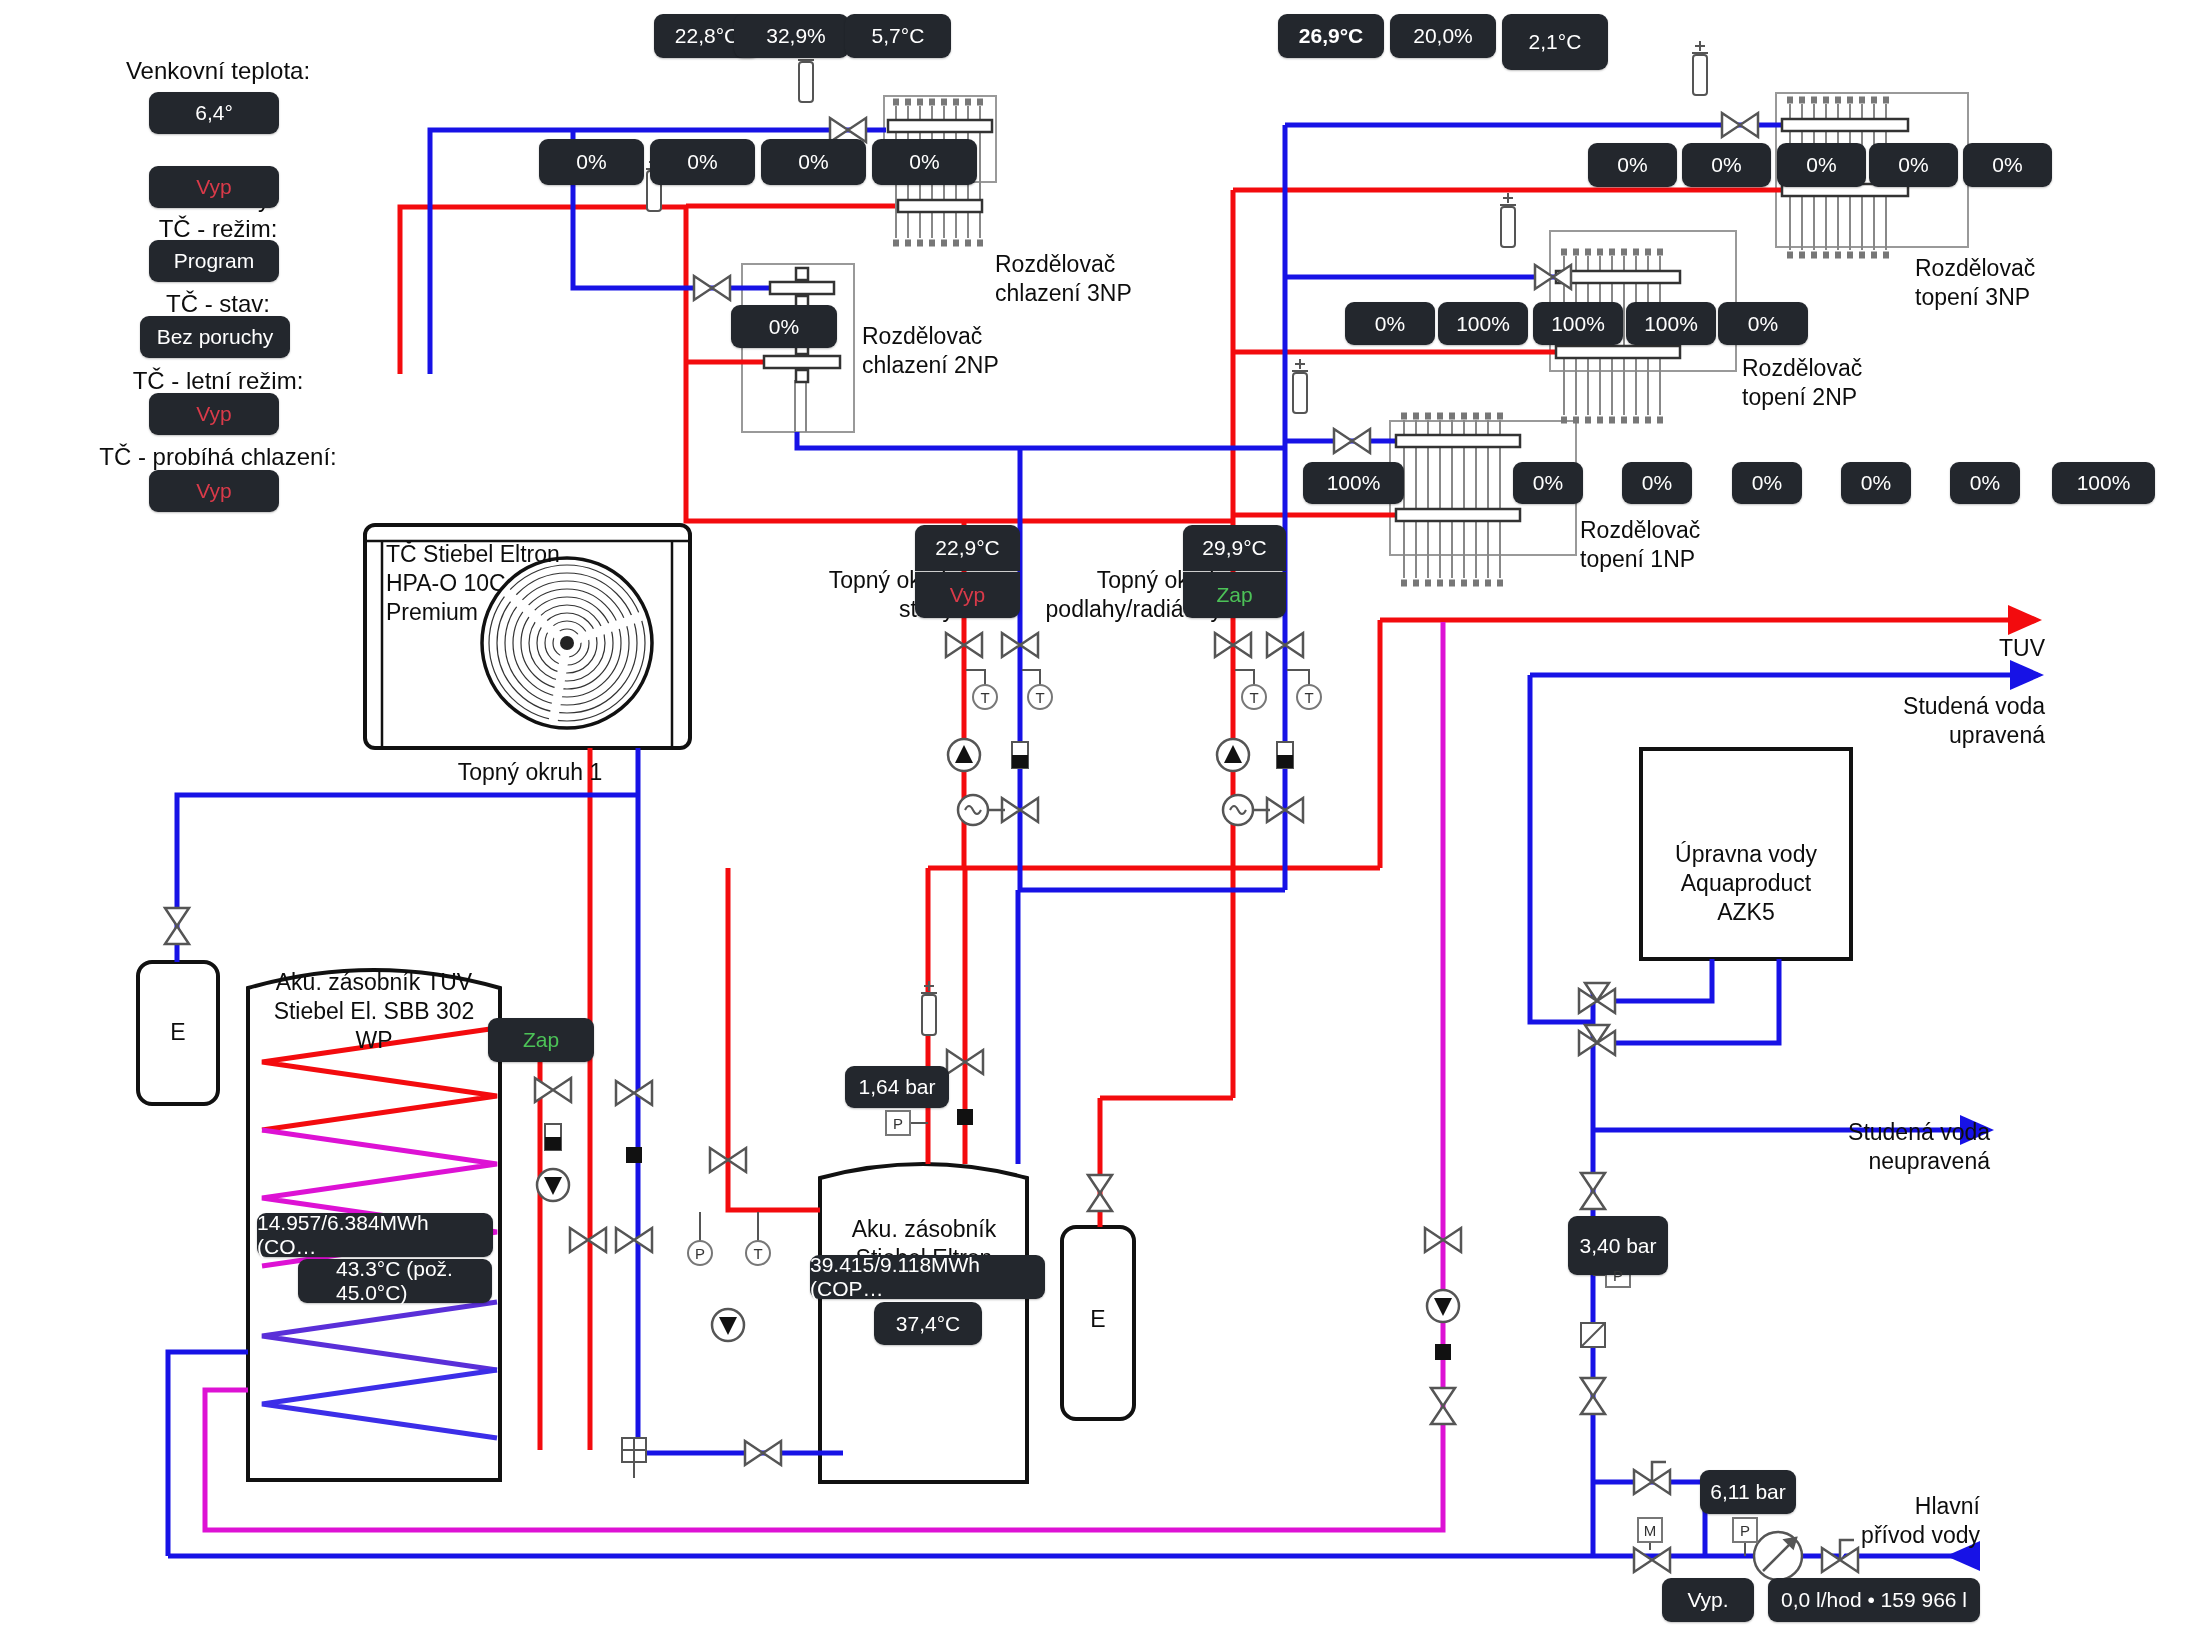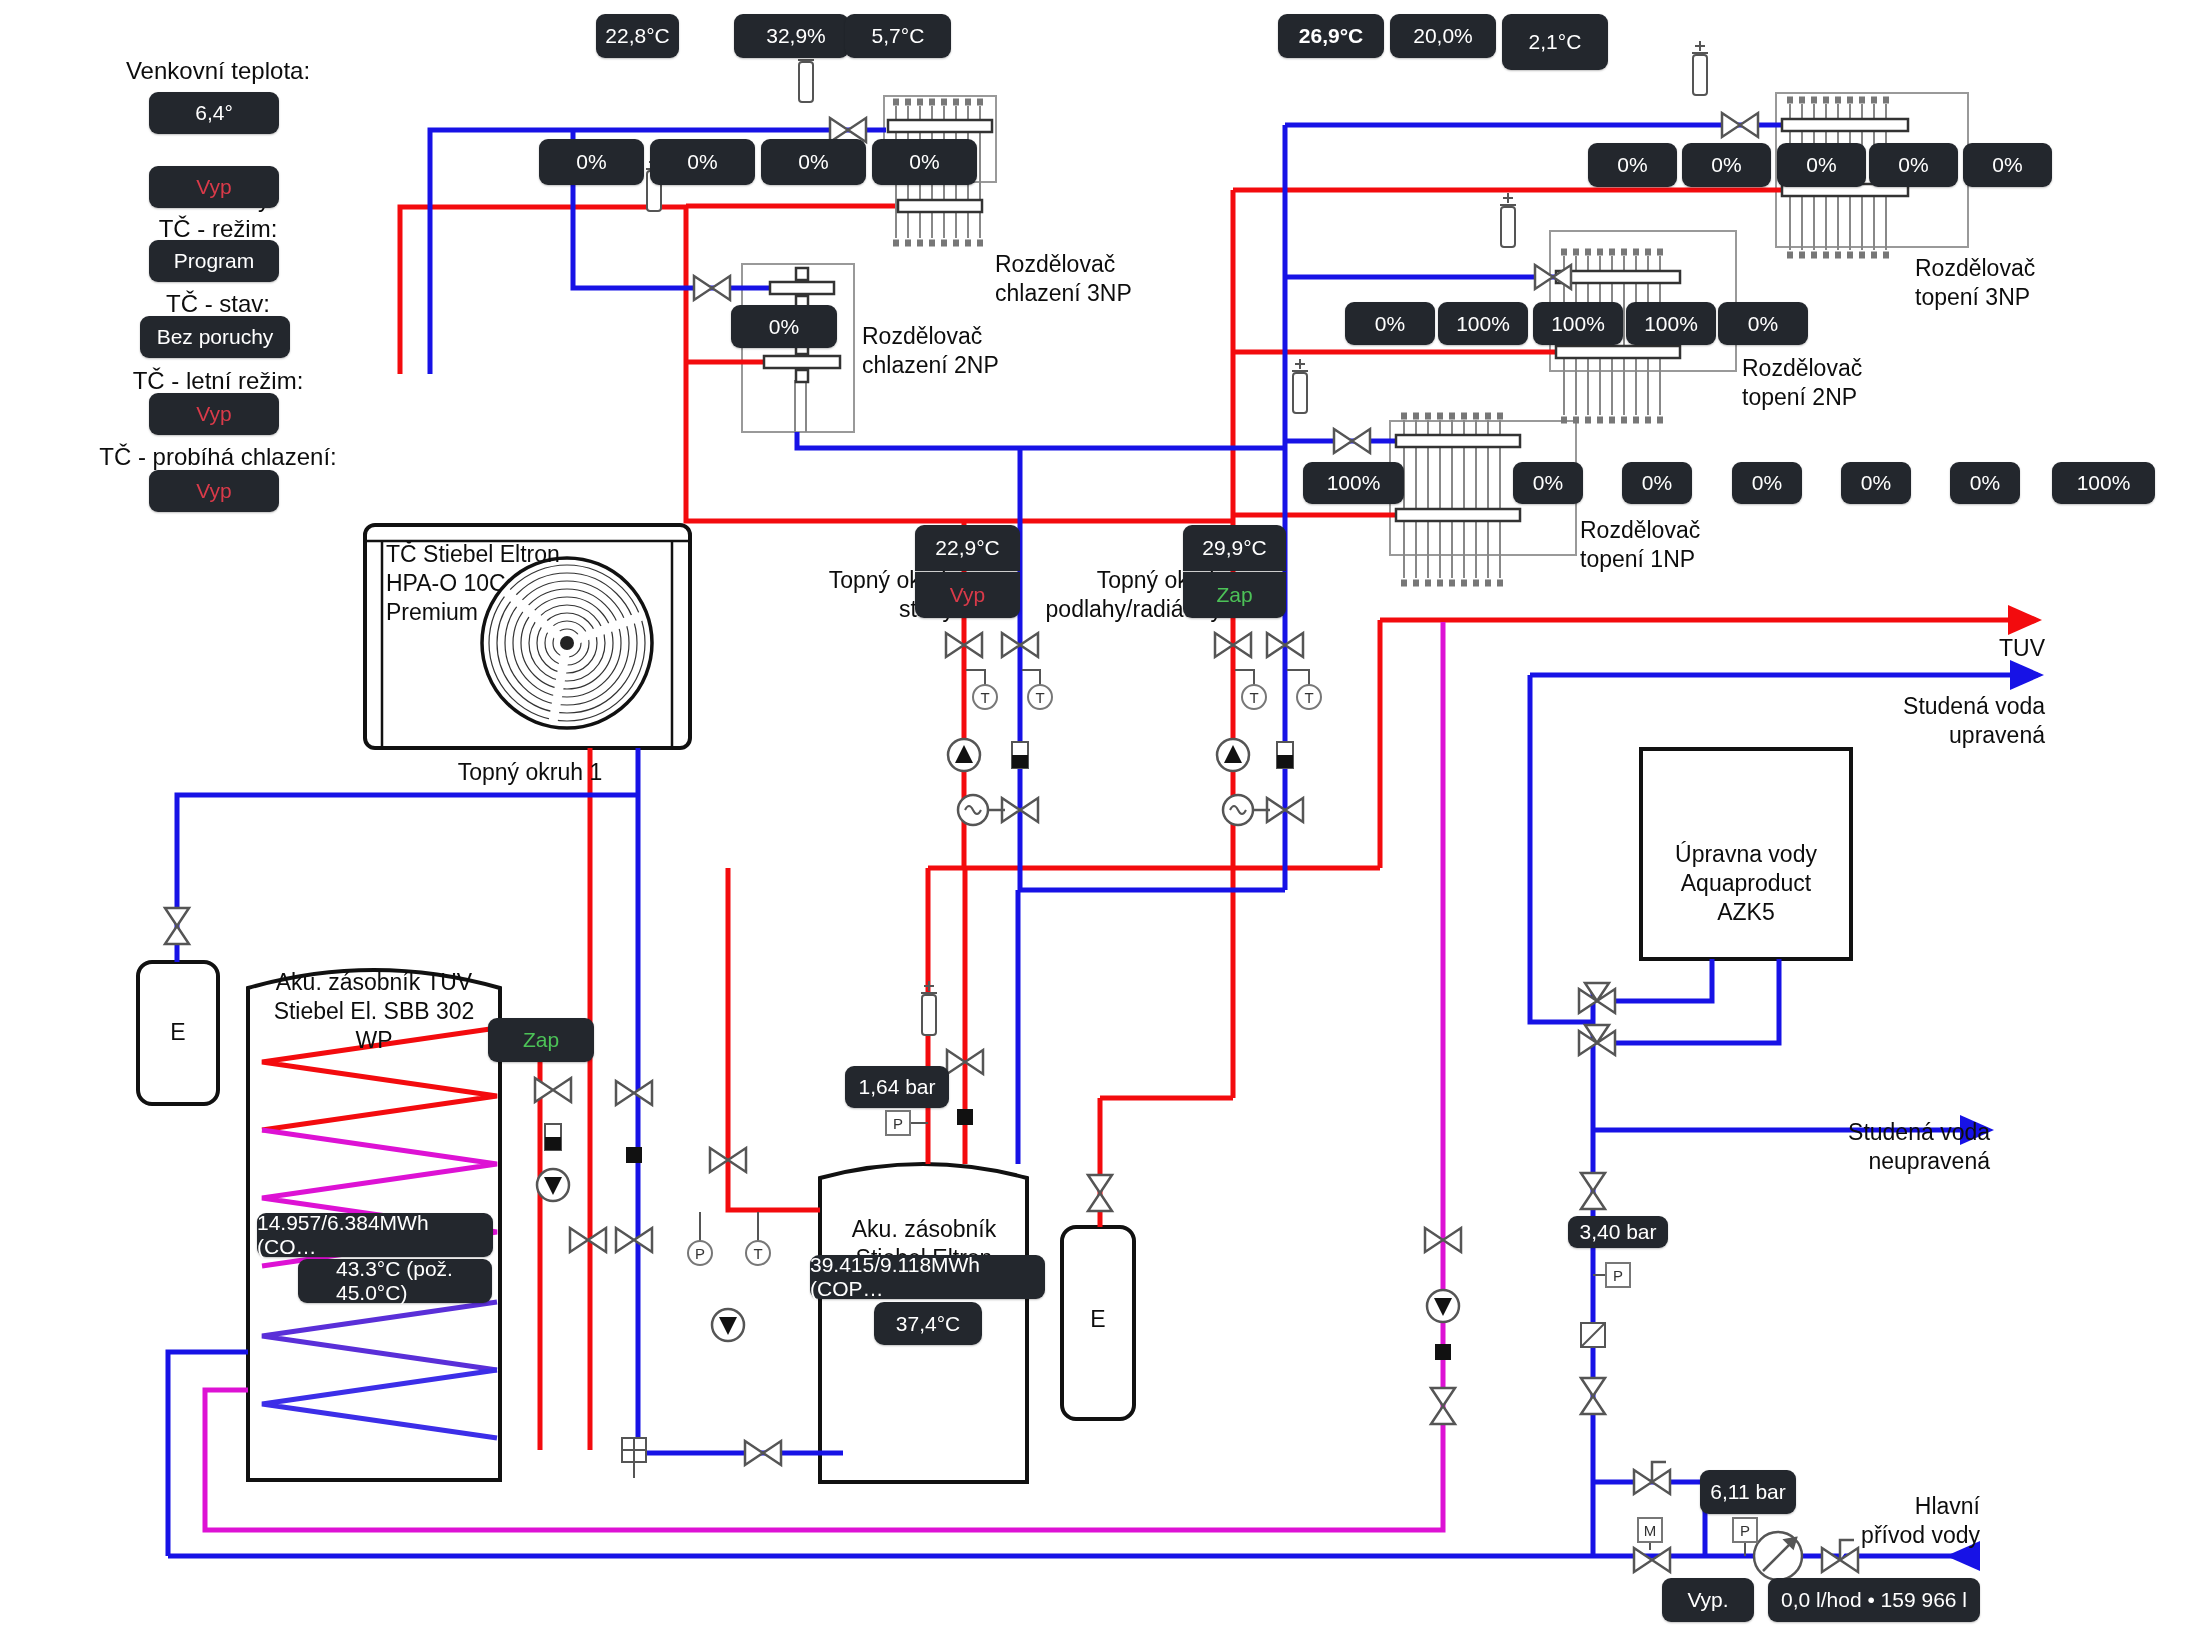--- a/index.html
+++ b/index.html
@@ -294,21 +294,21 @@
 <div class="badge off" style="left:149px;top:166px;width:130px;height:42px;">Vyp</div>
 <div class="lbl big ctr" style="left:58px;top:214px;width:320px;">TČ - režim:</div>
 <div class="badge" style="left:149px;top:240px;width:130px;height:42px;">Program</div>
 <div class="lbl big ctr" style="left:58px;top:289px;width:320px;">TČ - stav:</div>
 <div class="badge" style="left:140px;top:316px;width:150px;height:42px;">Bez poruchy</div>
 <div class="lbl big ctr" style="left:58px;top:366px;width:320px;">TČ - letní režim:</div>
 <div class="badge off" style="left:149px;top:393px;width:130px;height:42px;">Vyp</div>
 <div class="lbl big ctr" style="left:58px;top:442px;width:320px;">TČ - probíhá chlazení:</div>
 <div class="badge off" style="left:149px;top:470px;width:130px;height:42px;">Vyp</div>
 
-<div class="badge" style="left:596px;top:14px;width:83px;height:44px;">22,8°C</div>
+<div class="badge" style="left:654px;top:14px;width:106px;height:44px;">22,8°C</div>
 <div class="badge" style="left:734px;top:14px;width:106px;height:44px;padding-left:9px;">32,9%</div>
 <div class="badge" style="left:845px;top:14px;width:106px;height:44px;">5,7°C</div>
 
 <div class="badge" style="left:539px;top:139px;width:105px;height:46px;">0%</div>
 <div class="badge" style="left:650px;top:139px;width:105px;height:46px;">0%</div>
 <div class="badge" style="left:761px;top:139px;width:105px;height:46px;">0%</div>
 <div class="badge" style="left:872px;top:139px;width:105px;height:46px;">0%</div>
 <div class="lbl" style="left:995px;top:250px;width:200px;">
   <div>Rozdělovač</div>
   <div>chlazení 3NP</div>
@@ -405,21 +405,21 @@
 
 <div class="lbl rt" style="left:1860px;top:634px;width:185px;">TUV</div>
 <div class="lbl rt" style="left:1800px;top:692px;width:245px;">
   <div>Studená voda</div>
   <div>upravená</div>
 </div>
 <div class="lbl rt" style="left:1745px;top:1118px;width:245px;">
   <div>Studená voda</div>
   <div>neupravená</div>
 </div>
-<div class="badge" style="left:1568px;top:1216px;width:100px;height:32px;">3,40 bar</div>
+<div class="badge" style="left:1568px;top:1216px;width:100px;height:59px;">3,40 bar</div>
 
 <div class="badge" style="left:1700px;top:1470px;width:96px;height:44px;">6,11 bar</div>
 <div class="lbl rt" style="left:1790px;top:1492px;width:190px;">
   <div>Hlavní</div>
   <div>přívod vody</div>
 </div>
 <div class="badge" style="left:1662px;top:1578px;width:92px;height:44px;">Vyp.</div>
 <div class="badge" style="left:1768px;top:1578px;width:212px;height:44px;">0,0 l/hod • 159 966 l</div>
 
 <div class="sym" style="left:974px;top:686px;width:22px;height:22px;">T</div>

